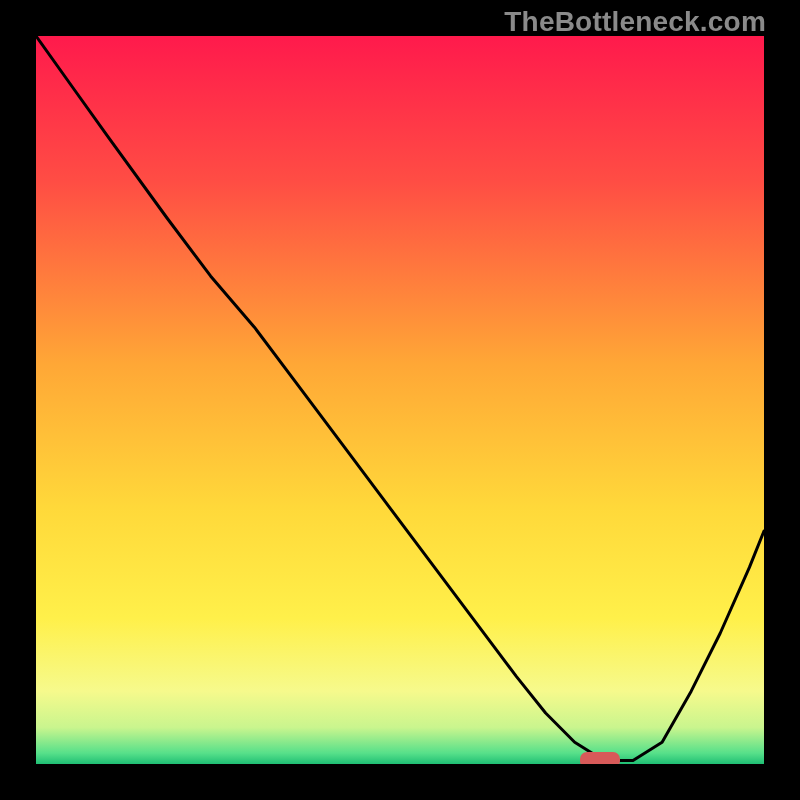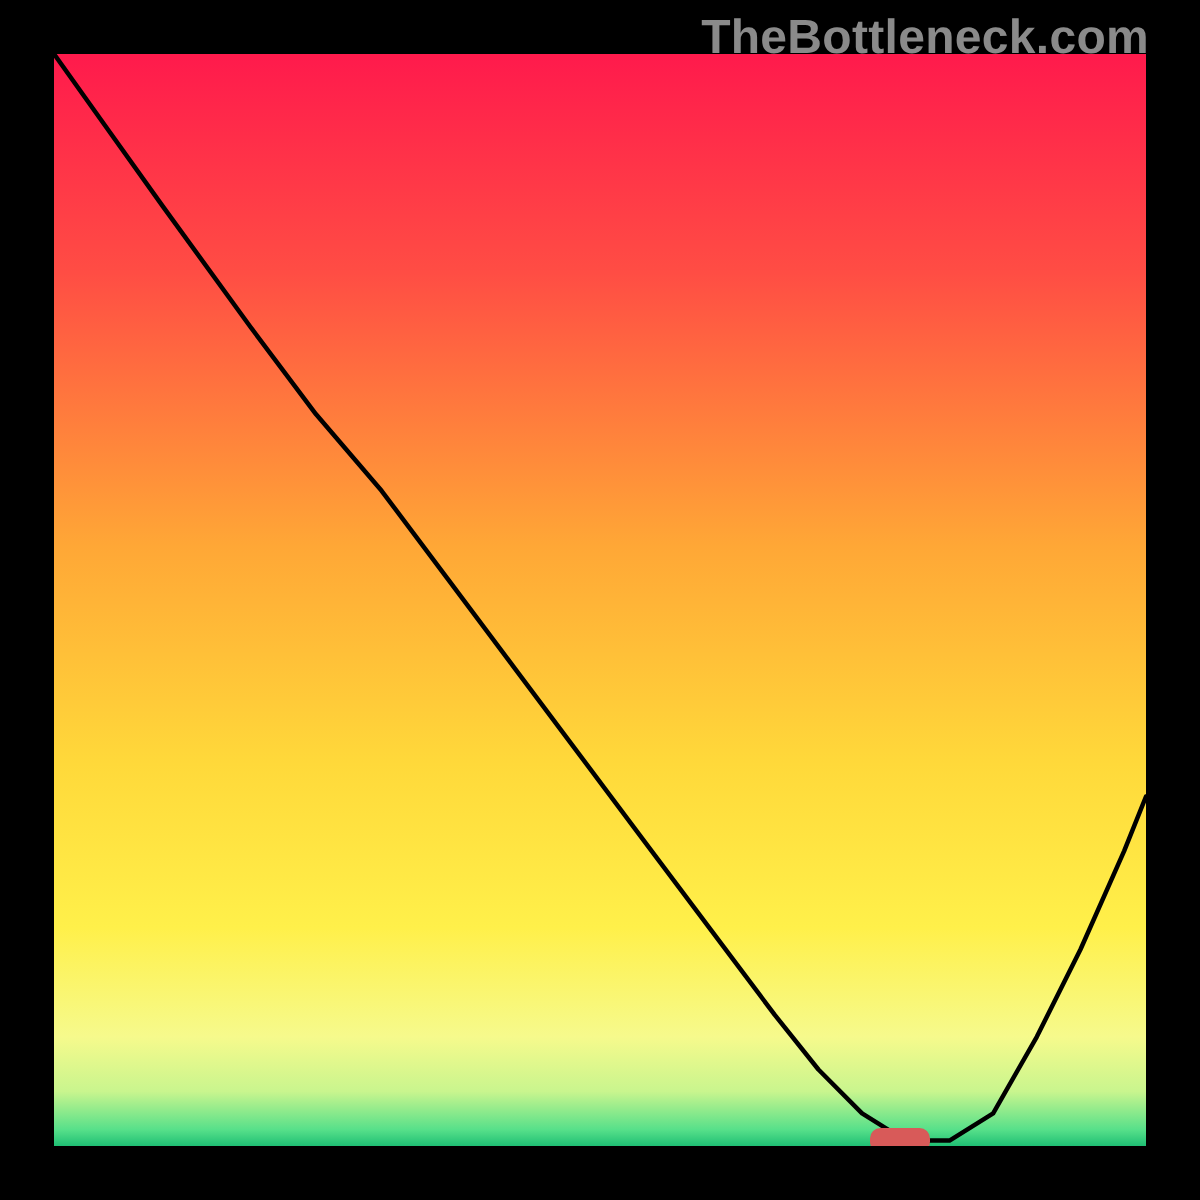--- a/index.html
+++ b/index.html
@@ -43,21 +43,21 @@
   .marker {
     position: absolute;
     background: #d85a59;
     border-radius: 7px;
   }
   .watermark {
     position: absolute;
     top: 6px;
     right: 34px;
     font-family: Arial, Helvetica, sans-serif;
-    font-size: 32px;
+    font-size: 28px;
     font-weight: 600;
     color: #8a8a8a;
     letter-spacing: 0.2px;
   }
 </style>
 </head>
 <body>
 
 <div class="frame">
 

